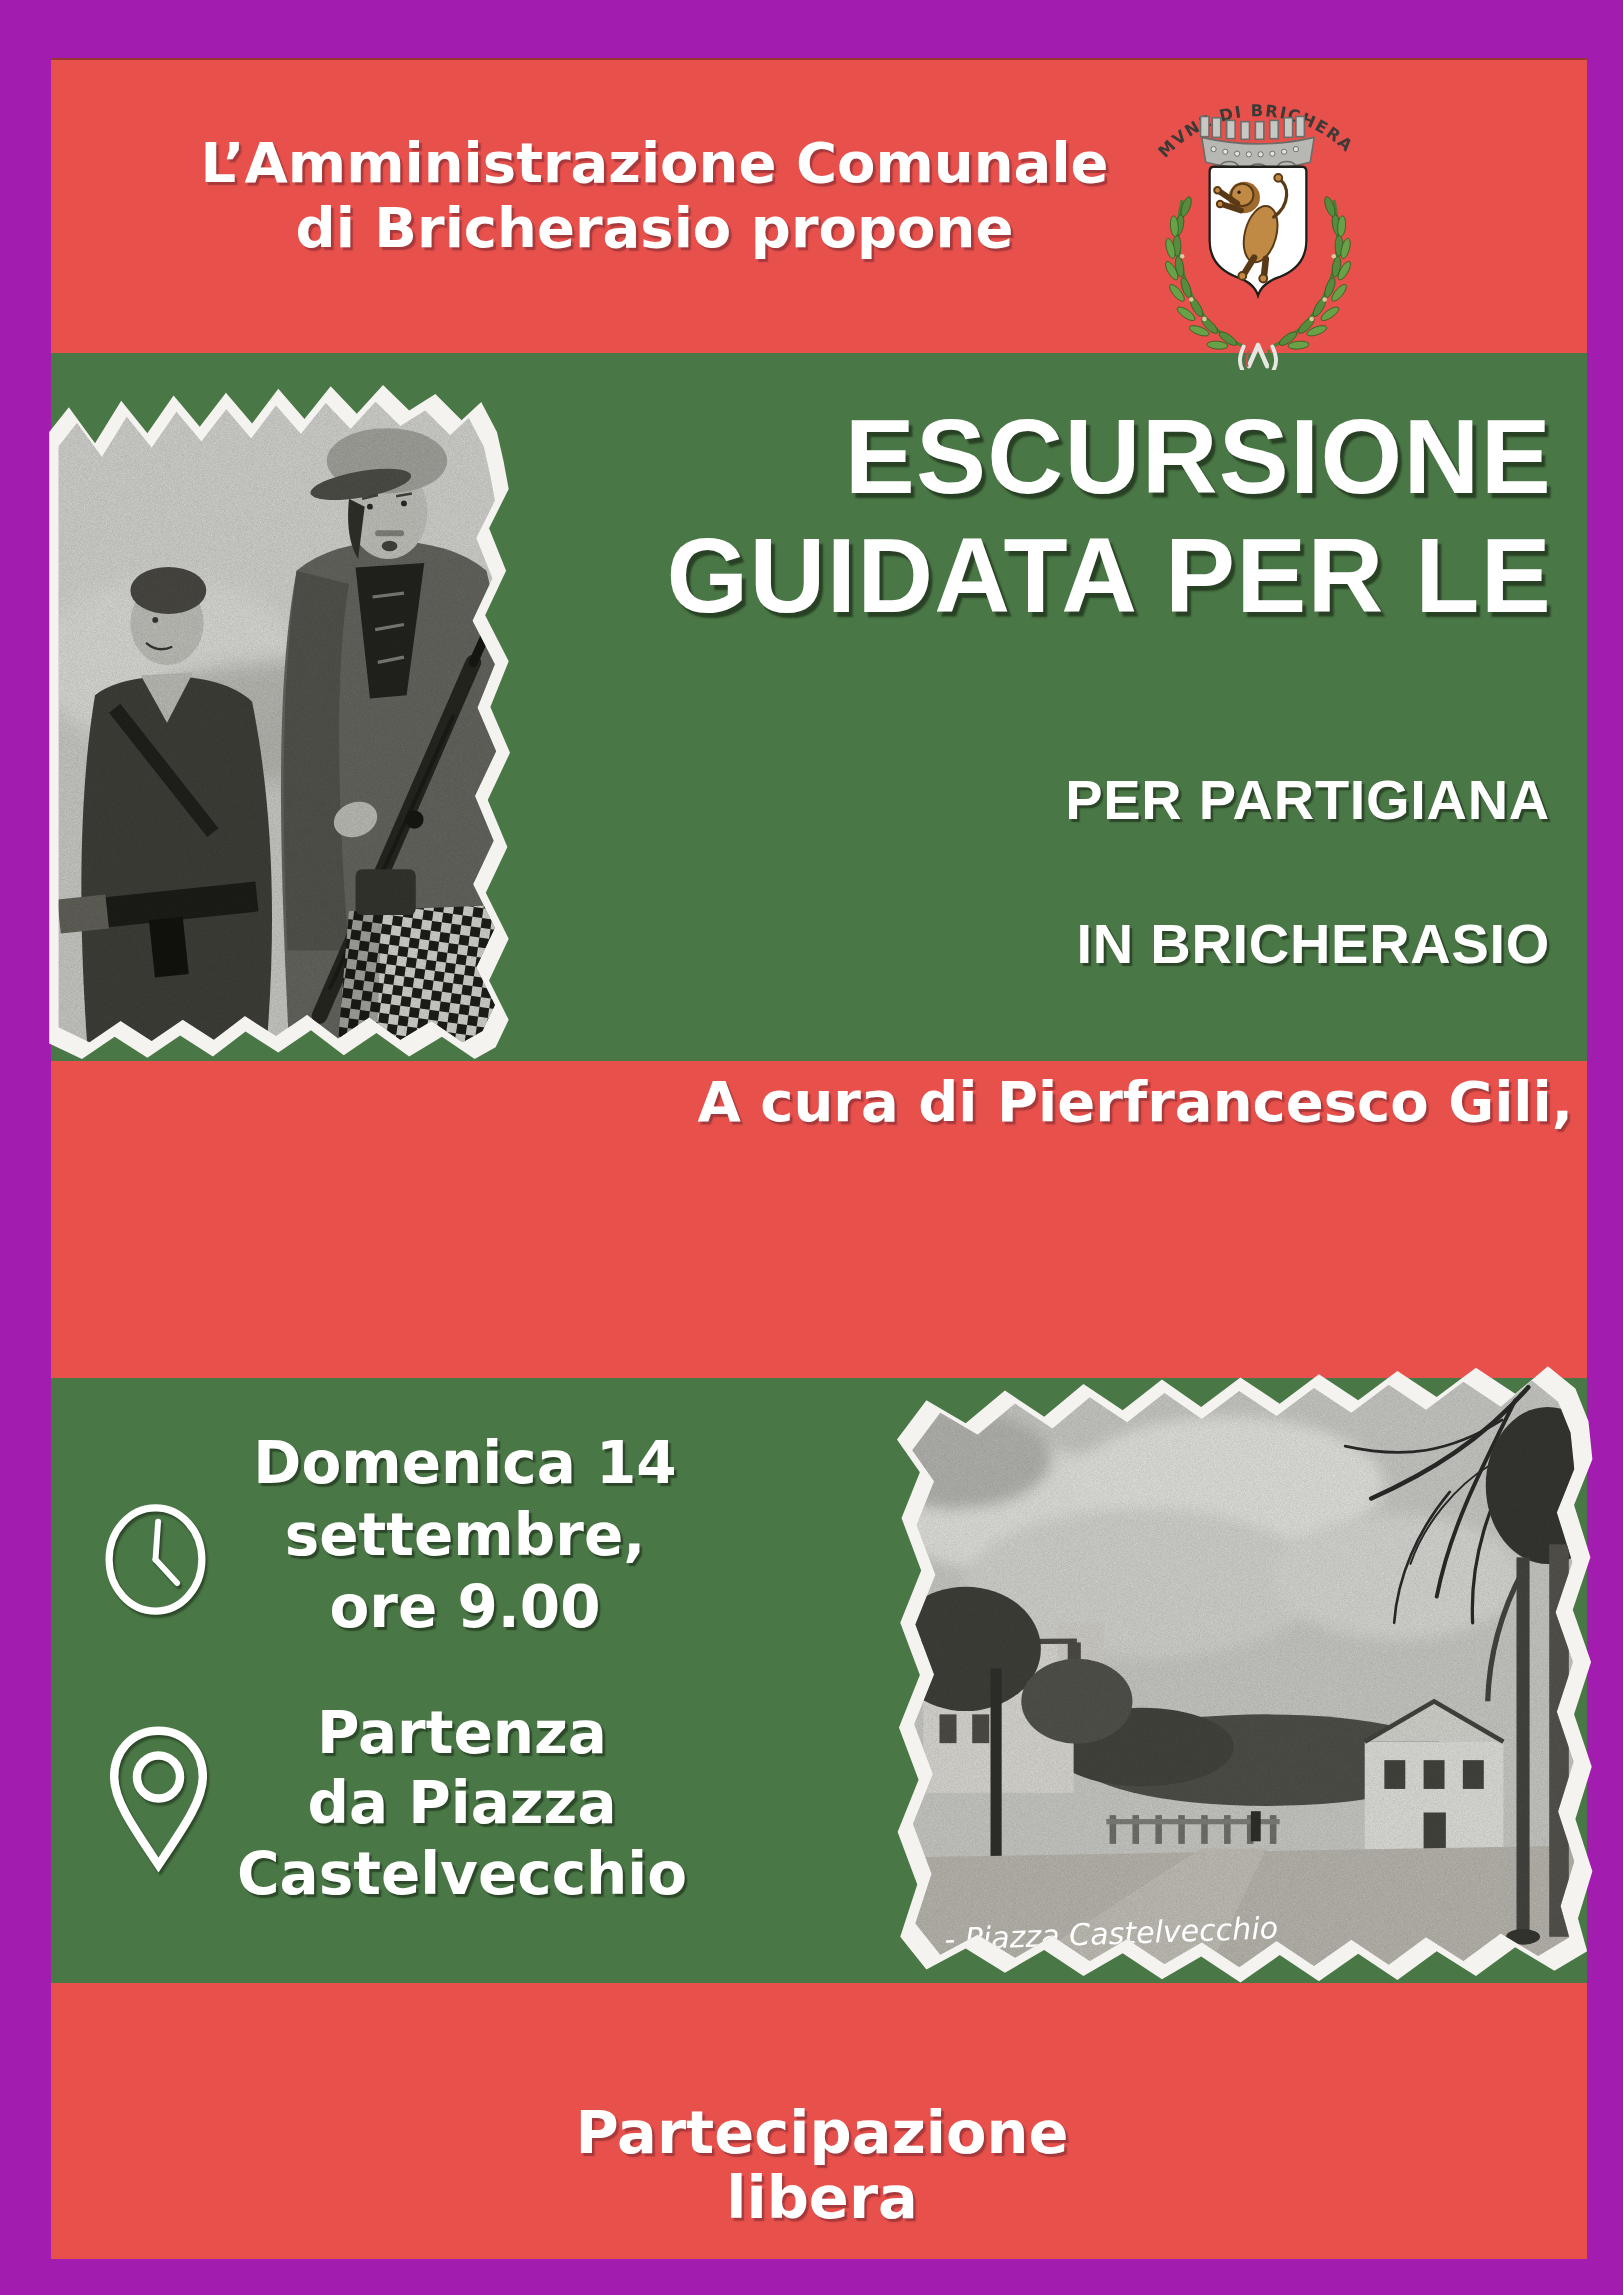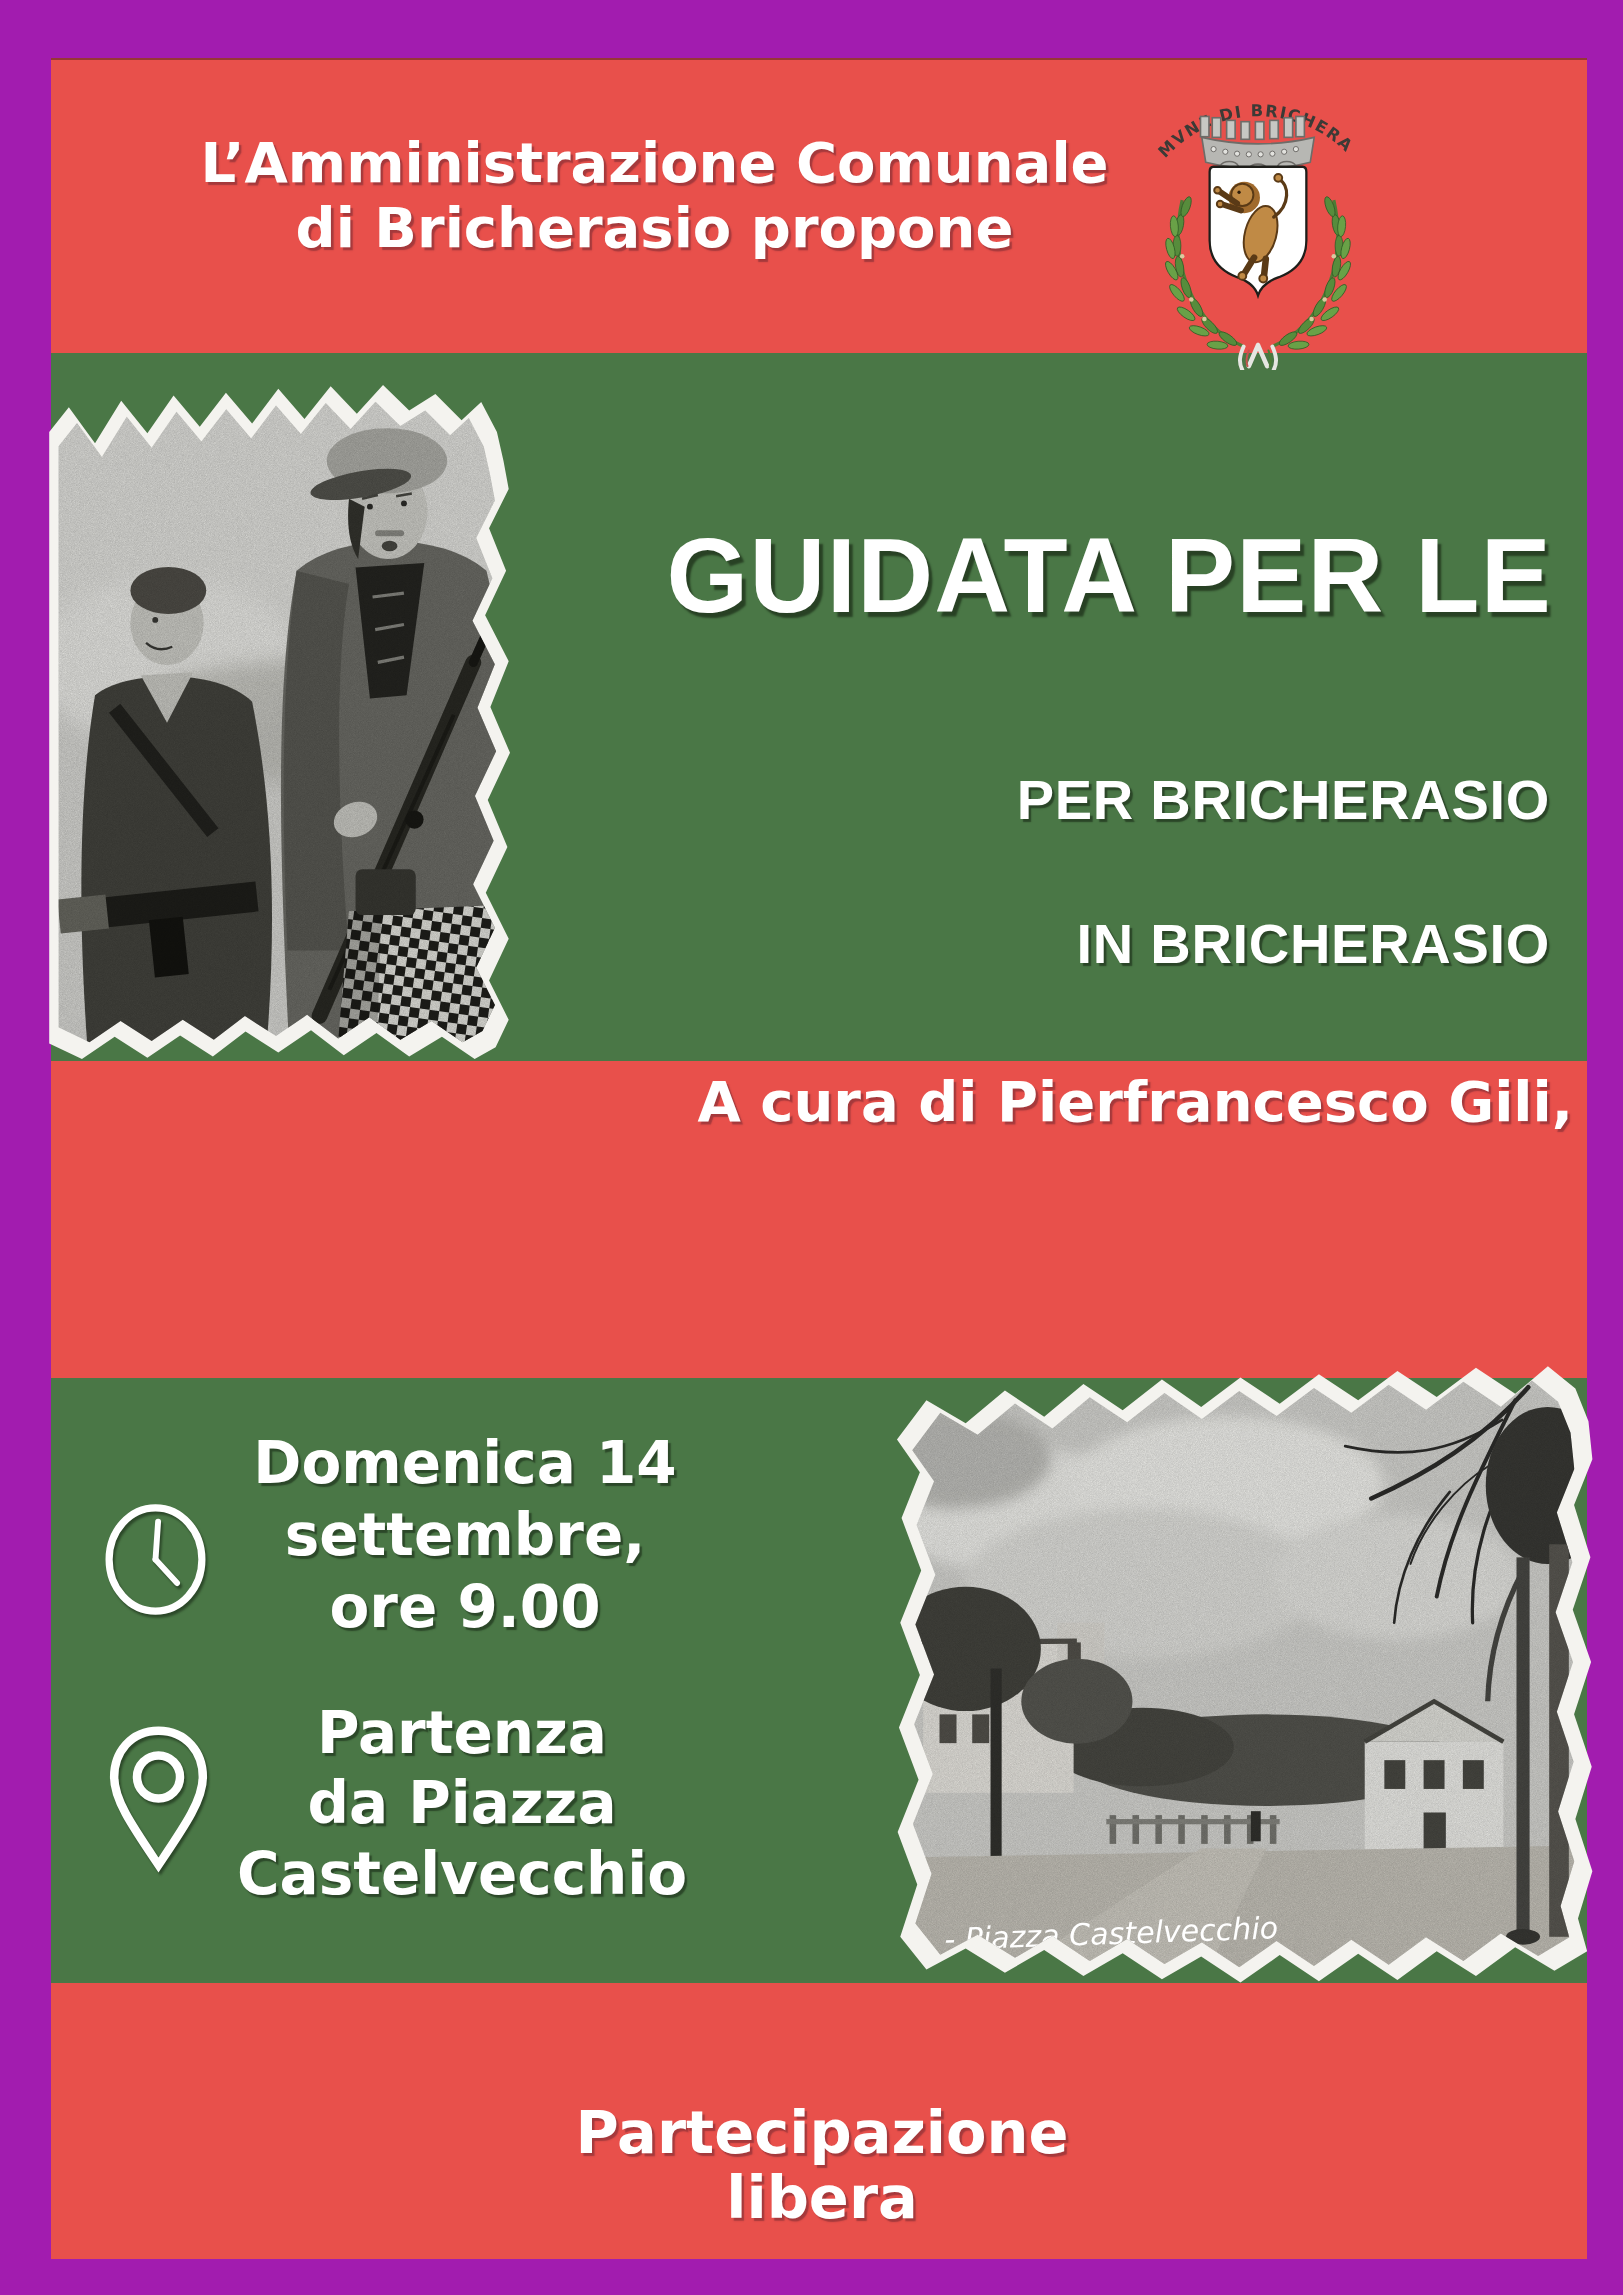--- a/index.html
+++ b/index.html
@@ -207,23 +207,24 @@
         <circle cx="240" cy="640" r="14" fill="#191915"></circle>
         <ellipse cx="150" cy="640" rx="34" ry="26" fill="#cfcfc9" transform="rotate(-20 150 640)"></ellipse>
         <path d="M140,780 L385,770 L398,1045 L118,1045 Z" fill="url(#chk)"></path>
         <path d="M140,780 L190,778 L180,1045 L118,1045 Z" fill="rgba(20,20,16,.25)"></path>
         <rect x="150" y="716" width="92" height="70" rx="10" fill="#3a3a34"></rect>
       </g>
       <rect width="722" height="1045" filter="url(#grainA)" opacity=".22"></rect>
     </g>
   </svg>
 
+  <div class="abs txt title-line" style="top:401px">ESCURSIONE</div>
   <div class="abs txt title-line" style="top:520px">GUIDATA PER LE</div>
 
-  <div class="abs txt subtitle-line" style="top:767px">PER BRICHERASIO</div>
+  <div class="abs txt subtitle-line" style="top:767px">PER PARTIGIANA</div>
   <div class="abs txt on-red curator-line" style="top:1066px">A cura di Pierfrancesco Gili,</div>
 
   <div class="abs txt subtitle-line" style="top:911px">IN BRICHERASIO</div>
 
   <svg class="abs icon" style="left:103px;top:1502px" width="105" height="115" viewBox="0 0 160 176">
     <ellipse cx="80" cy="88" rx="71" ry="79" fill="none" stroke="#ffffff" stroke-width="11"></ellipse>
     <line x1="80" y1="88" x2="84" y2="30" stroke="#ffffff" stroke-width="9" stroke-linecap="round"></line>
     <line x1="80" y1="88" x2="113" y2="124" stroke="#ffffff" stroke-width="9" stroke-linecap="round"></line>
   </svg>
 

